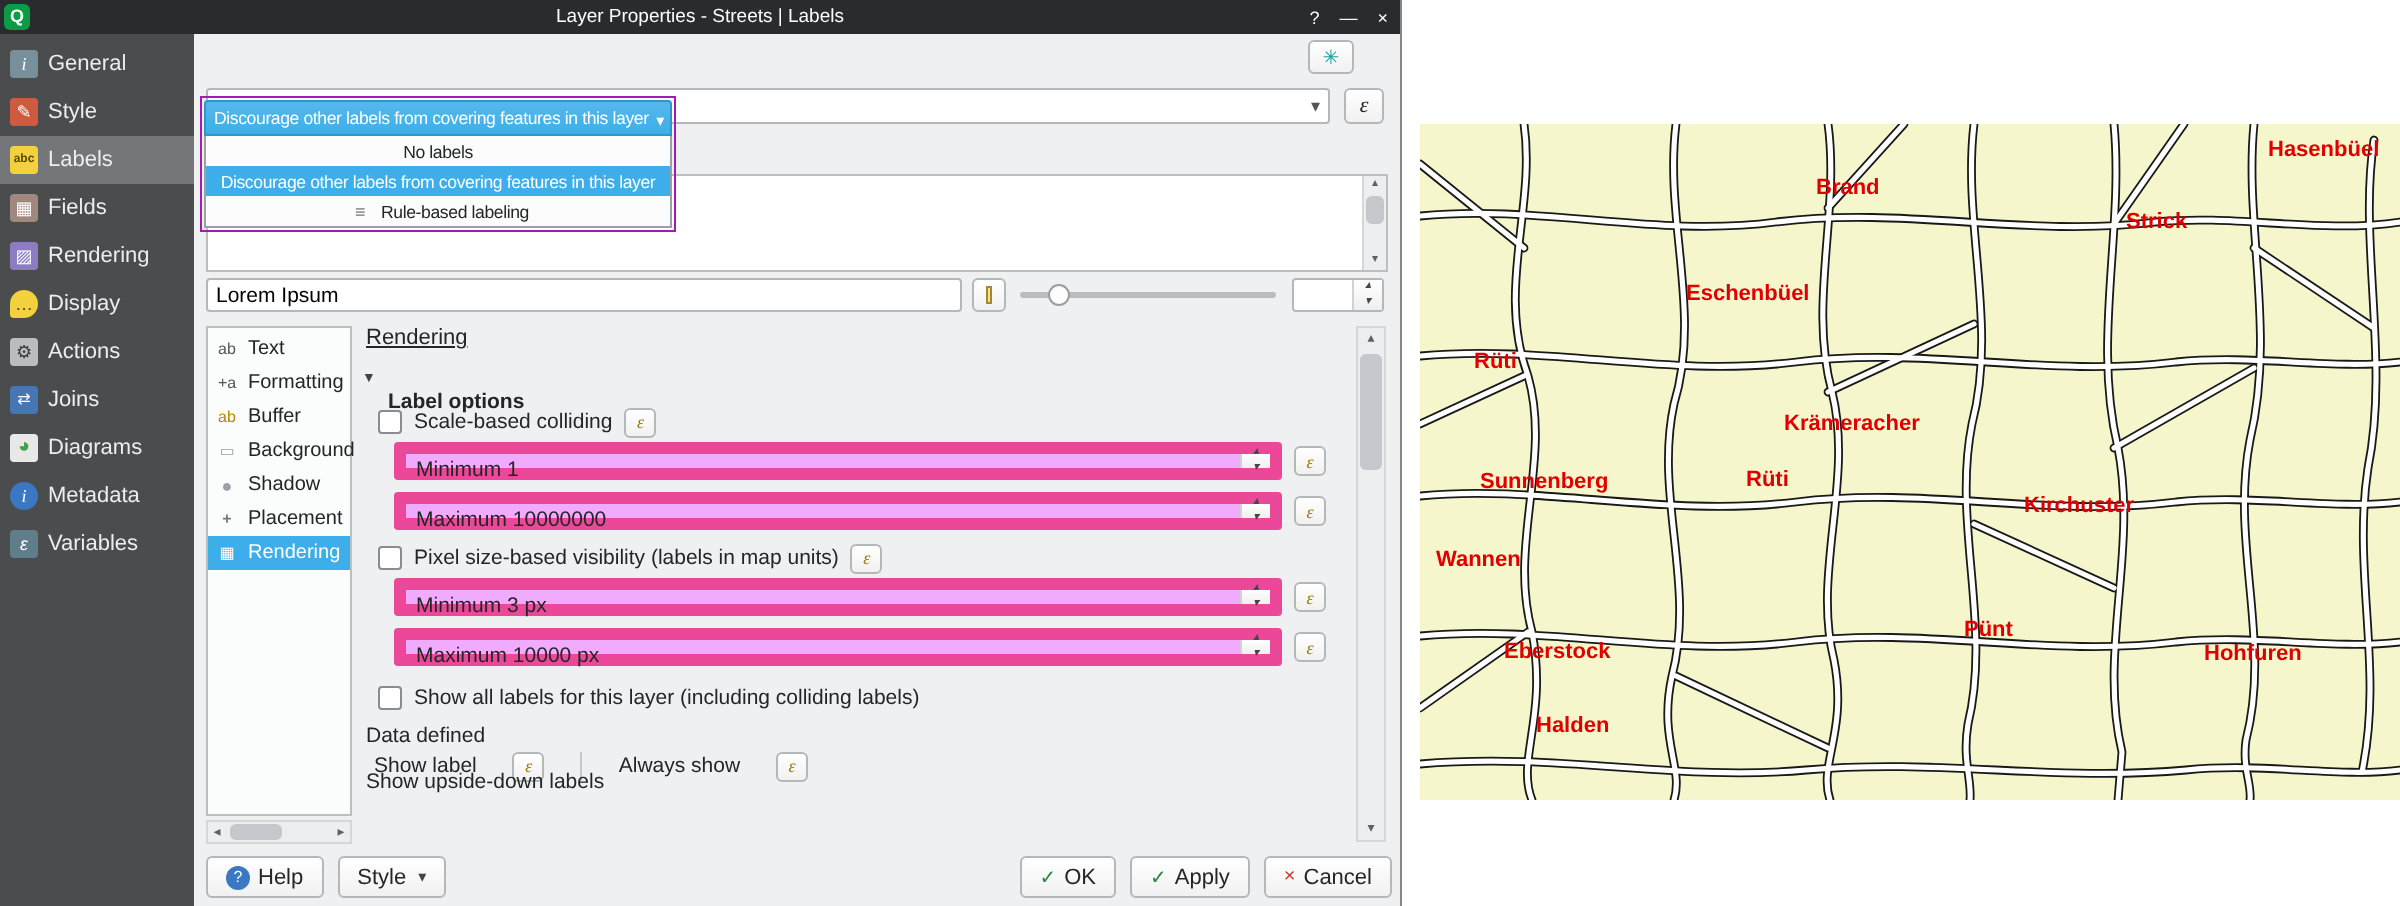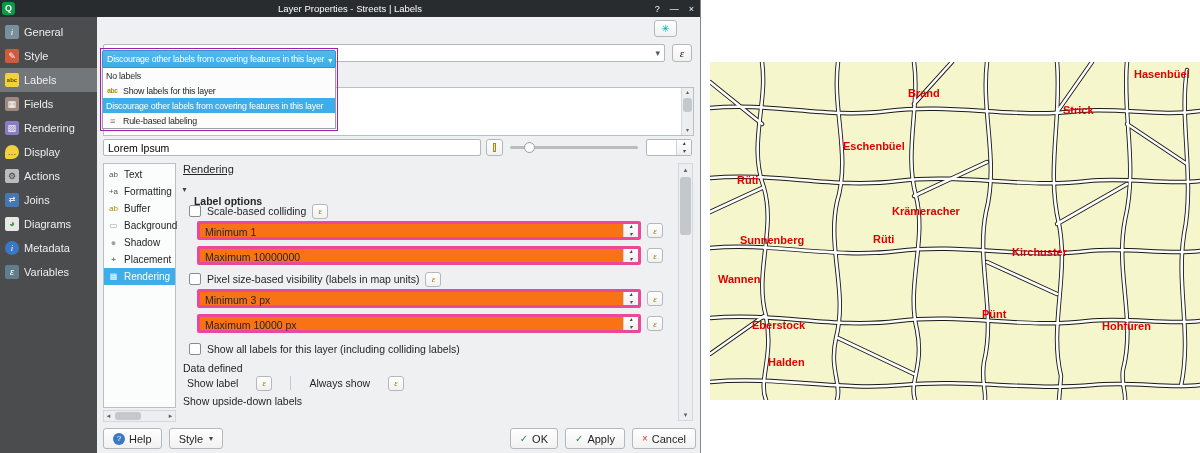--- a/index.html
+++ b/index.html
@@ -74,21 +74,21 @@
 
   .panel { position:absolute; left:84px; top:146px; width:494px; height:258px; overflow:hidden; font-size:10.5px; }
   .panel-header { position:absolute; left:2px; top:0; text-decoration:underline; font-size:11px; }
   .prow { position:absolute; display:flex; align-items:center; gap:6px; height:16px; white-space:nowrap; }
   .tri { font-size:7px; color:#444; }
   .section-title { font-weight:bold;margin-top:23px; }
   .checkbox { width:12px; height:12px; background:#fff; border:1px solid #888c8f; border-radius:2px; flex:none; }
   .dd-btn { width:16px; height:15px; display:flex; align-items:center; justify-content:center; padding:0; }
   .ddg { font-size:9px; font-style:italic; color:#9a7d00; font-family:"Liberation Serif",serif; }
   .spinrow { position:absolute; left:16px; right:12px; display:flex; gap:6px; align-items:center; height:19px; }
-  .spinbox { position:relative; flex:1; height:19px; background:#f97316; border:3px solid #ec4899; border-radius:2px; }
+  .spinbox { position:relative; flex:1; height:19px; background:#f0abfc; border:6px solid #ec4899; border-radius:2px; }
   .spinval { position:absolute; left:5px; top:0; line-height:17px; }
   .steppers { position:absolute; right:0; top:0; bottom:0; width:15px; border-left:1px solid #d0d3d6; display:flex; flex-direction:column; align-items:center; justify-content:center; font-size:6px; color:#44484b; line-height:1.2; background:linear-gradient(#fff,#efefef); }
   .vsep { width:1px; height:14px; background:#c4c8cb; }
   .radio { width:12px; height:12px; border:1px solid #888c8f; border-radius:50%; background:#fff; position:relative; flex:none; }
   .radio .dot { display:none; }
   .radio.checked { border-color:#4a4e51; }
   .radio.checked .dot { display:block; position:absolute; left:2px; top:2px; width:6px; height:6px; background:#4a4e51; border-radius:50%; }
   .radio-opt { display:flex; align-items:center; gap:4px; }
 
   .vscroll { position:absolute; left:581px; top:146px; width:15px; height:258px; background:#eceef0; border:1px solid #d5d8da; display:flex; flex-direction:column; align-items:center; font-size:7px; color:#5d6265; }
@@ -102,21 +102,21 @@
   .green { color:#2a8a3e; font-size:10px; }
   .red { color:#ca3b2f; font-size:10px; }
   .help-ic { width:12px; height:12px; border-radius:50%; background:#3b78c3; color:#fff; font-size:8px; line-height:12px; text-align:center; }
   .style-arrow { font-size:8px; margin-left:2px; color:#444; }
 
   
   .annotation { position:absolute; left:100px; top:20px; width:238px; z-index:20; border:1px solid #a21caf; padding:1px;margin-top:28px; }
   .combo-open { position:relative; height:18px; background:linear-gradient(#55b8ec,#3daee9); color:#fff; font-size:8.8px; letter-spacing:-0.2px; line-height:17px; padding:0 12px 0 4px; white-space:nowrap; overflow:hidden; border:1px solid #2f96cd; border-radius:2px 2px 0 0; }
   .combo-open .arrow { position:absolute; right:3px; top:1px; font-size:8px; }
   .dropdown-list { background:#fcfcfc; border:1px solid #9aa0a3; border-top:none; }
-  .dd-item { display:flex; align-items:center; height:15px; padding:0 3px; gap:4px; font-size:8.8px; letter-spacing:-0.2px; white-space:nowrap; overflow:hidden; color:#232627; }
+  .dd-item { display:flex; align-items:center; height:15px; padding:0 3px; gap:4px; font-size:8.8px; letter-spacing:-0.2px; white-space:nowrap; overflow:hidden; color:#232627;justify-content:center; }
   .dd-item.selected { background:#3daee9; color:#fff; }
   .dd-ic { width:13px; flex:none; text-align:center; }
   .dd-ic.abc { color:#b08d00; font-weight:bold; font-size:6.5px; }
   .dd-ic.rule { color:#777; font-size:9px; }
 
   
   .map { position:absolute; left:710px; top:62px; width:490px; height:338px; }
   .map svg { display:block; }
   .road-label { font-family:"Liberation Sans", sans-serif; font-size:11px; font-weight:bold; }
 </style>
@@ -348,21 +348,21 @@
           <button class="dd-btn">
               <span class="ddg">ε</span>
             </button>
           <span class="vsep"></span>
           <span>Always show</span>
           <button class="dd-btn">
               <span class="ddg">ε</span>
             </button>
         </div>
 
-        <div class="prow" style="top:230px;left:2px;">
+        <div class="prow" style="top:220px;left:2px;">
           <span>Show upside-down labels</span>
         </div>
 
       </div>
 
       <div class="vscroll">
         <span class="vs-btn">▴</span>
         <span class="vs-track">
             <span class="vs-thumb"></span>
           </span>
@@ -395,24 +395,20 @@
     </div>
 
     <div class="annotation">
       <div class="combo-open">
         <span>Discourage other labels from covering features in this layer</span>
         <span class="arrow">▾</span>
       </div>
       <div class="dropdown-list">
         <div class="dd-item">
           <span>No labels</span>
-        </div>
-        <div class="dd-item">
-          <span class="dd-ic abc">abc</span>
-          <span>Show labels for this layer</span>
         </div>
         <div class="dd-item selected">
           <span>Discourage other labels from covering features in this layer</span>
         </div>
         <div class="dd-item">
           <span class="dd-ic rule">≡</span>
           <span>Rule-based labeling</span>
         </div>
       </div>
     </div>

